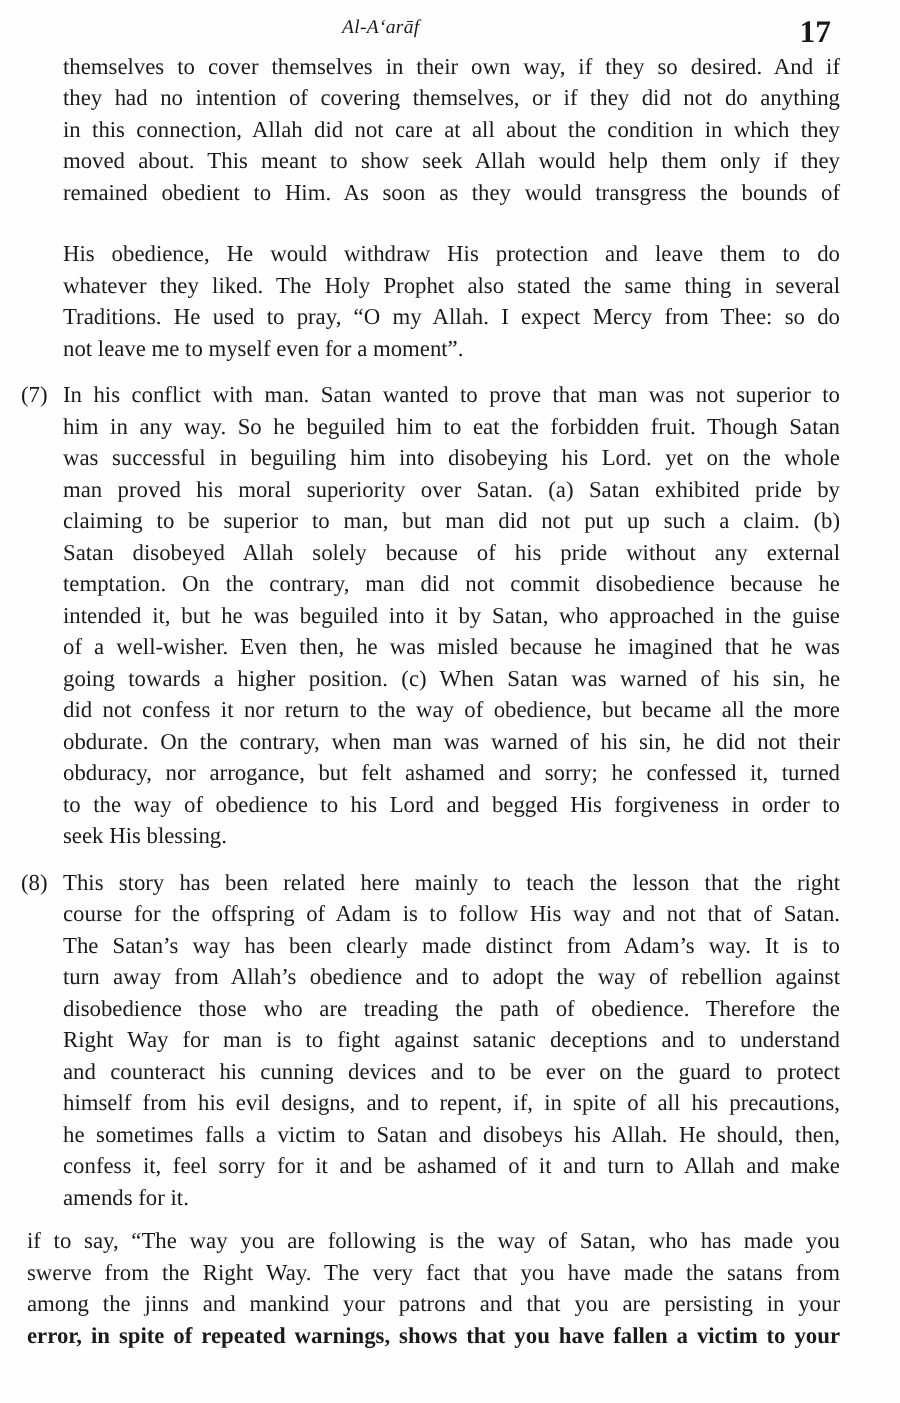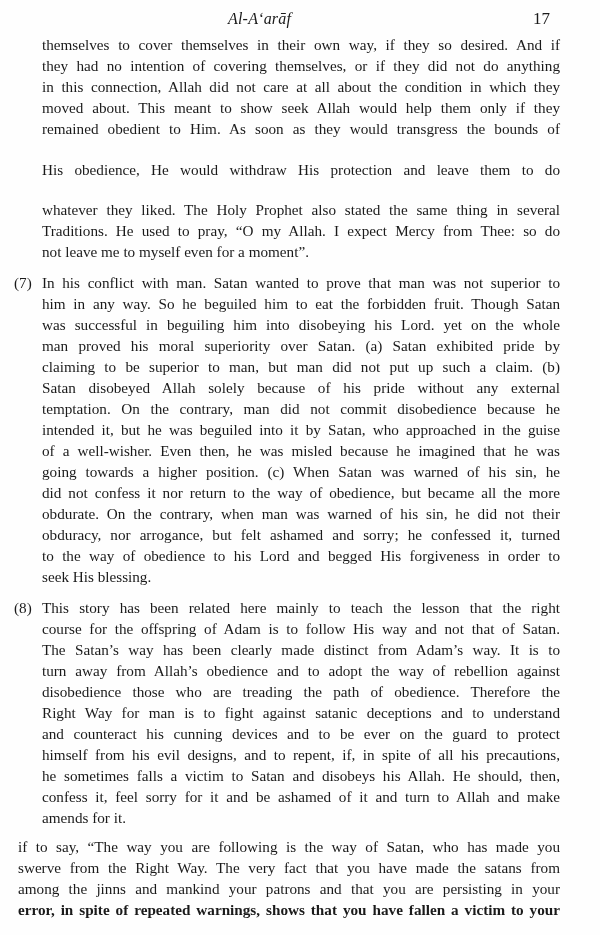--- a/index.html
+++ b/index.html
@@ -27,29 +27,29 @@
     top: 8px;
     left: 0;
     width: 600px;
     height: 24px;
   }
   .running-title {
     position: absolute;
     left: 228px;
     top: 2px;
     font-style: italic;
-    font-size: 16px;
+    font-size: 13px;
     letter-spacing: 0.2px;
   }
   .page-number {
     position: absolute;
     left: 533px;
     top: 1px;
-    font-weight: normal;
-    font-size: 17px;
+    font-weight: bold;
+    font-size: 21px;
   }
   .body-text {
     position: absolute;
     left: 0;
     top: 34px;
     width: 600px;
   }
   .para {
     font-size: 15.2px;
     line-height: 21px;
@@ -98,21 +98,21 @@
 
   <div class="body-text">
 
     <div class="para para-cont">
       <span class="line" style="white-space: normal;">themselves to cover themselves in their own way, if they so desired. And if</span>
       <span class="line" style="white-space: normal;">they had no intention of covering themselves, or if they did not do anything</span>
       <span class="line" style="white-space: normal;">in this connection, Allah did not care at all about the condition in which they</span>
       <span class="line" style="white-space: normal;">moved about. This meant to show seek Allah would help them only if they</span>
       <span class="line" style="white-space: normal;">remained obedient to Him. As soon as they would transgress the bounds of</span>
       <span class="line" style="white-space: normal; margin-top: 20px;">His obedience, He would withdraw His protection and leave them to do</span>
-      <span class="line" style="white-space: normal; margin-top: 19px;">whatever they liked. The Holy Prophet also stated the same thing in several</span>
+      <span class="line" style="white-space: normal;">whatever they liked. The Holy Prophet also stated the same thing in several</span>
       <span class="line" style="white-space: normal;">Traditions. He used to pray, “O my Allah. I expect Mercy from Thee: so do</span>
       <span class="line last" style="white-space: normal;">not leave me to myself even for a moment”.</span>
     </div>
 
     <div class="para numbered">
       <span class="num">(7)</span>
       <span class="line" style="white-space: normal;">In his conflict with man. Satan wanted to prove that man was not superior to</span>
       <span class="line" style="white-space: normal;">him in any way. So he beguiled him to eat the forbidden fruit. Though Satan</span>
       <span class="line" style="white-space: normal;">was successful in beguiling him into disobeying his Lord. yet on the whole</span>
       <span class="line" style="white-space: normal;">man proved his moral superiority over Satan. (a) Satan exhibited pride by</span>

